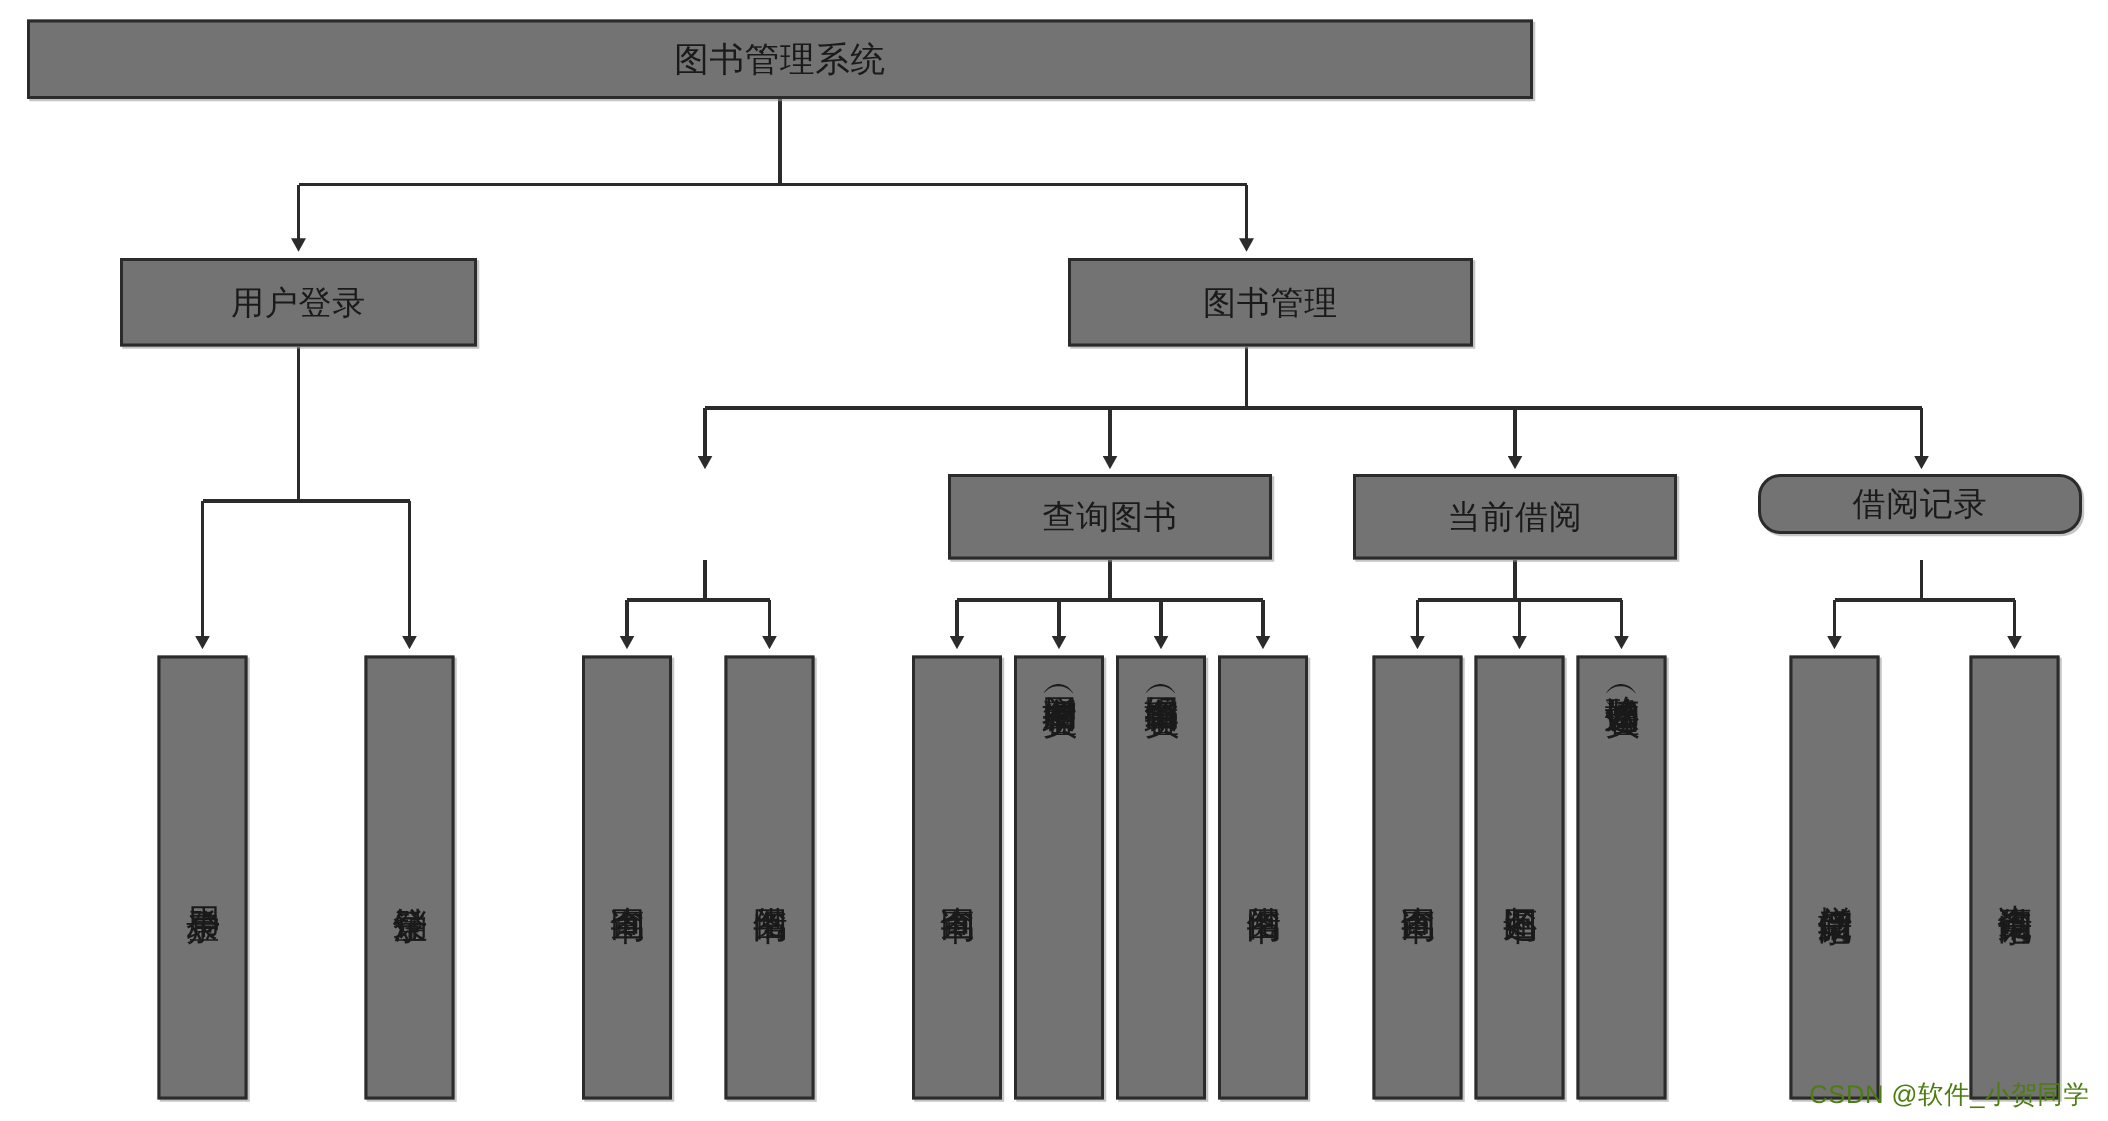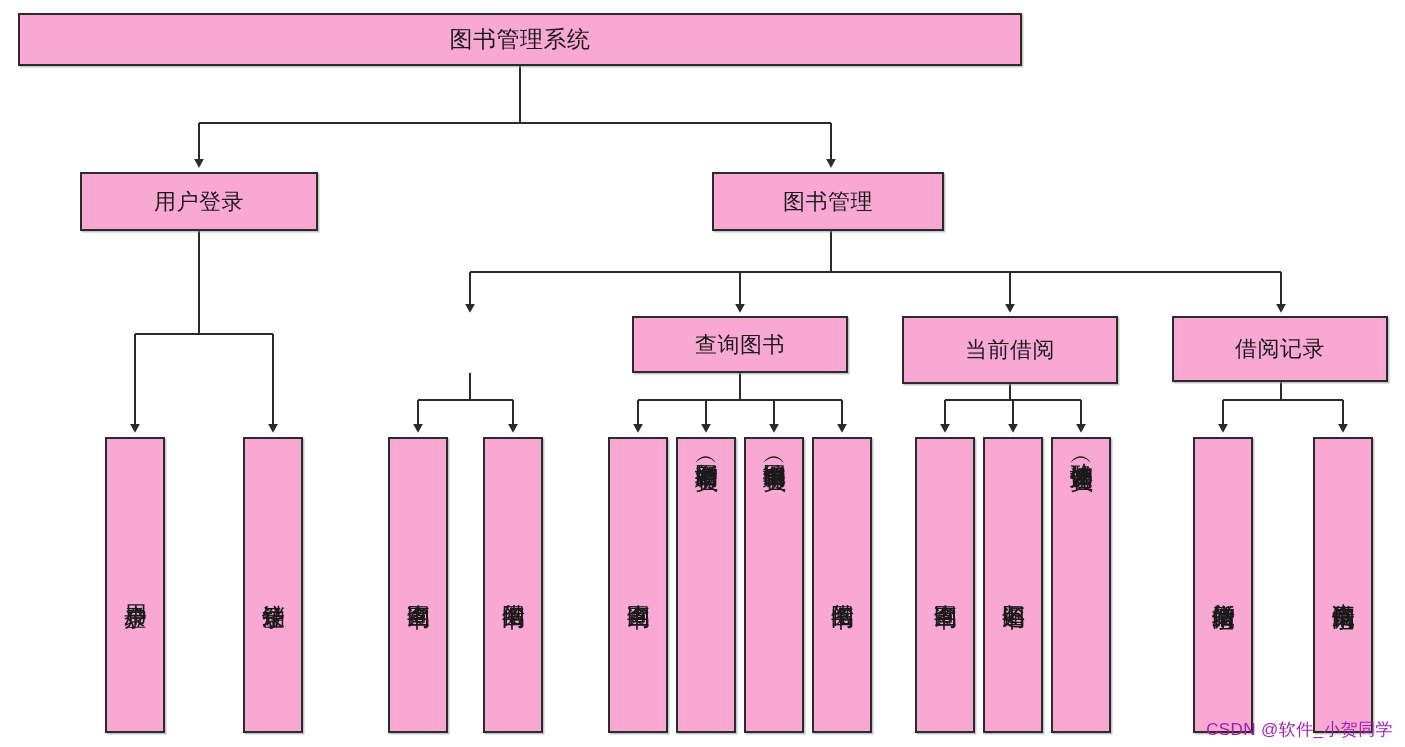--- a/index.html
+++ b/index.html
@@ -22,21 +22,21 @@
     position: absolute;
     left: 0;
     top: 0;
     width: 1405px;
     height: 747px;
     display: block;
   }
   .node-box {
     position: absolute;
     box-sizing: border-box;
-    background: #f9a8d4;
+    background: #737373;
     border: 2px solid #2b2b2b;
     display: flex;
     align-items: center;
     justify-content: center;
     box-shadow: 1.5px 1.5px 0 rgba(150,150,150,0.55);
   }
   .node-label {
     font-family: "Liberation Sans", "DejaVu Sans", sans-serif;
     color: #1a1a1a;
     letter-spacing: 0.5px;
@@ -63,21 +63,21 @@
     text-align: left;
   }
   .node-leaf.leaf-center > .node-label {
     align-self: center;
   }
   #watermark {
     position: absolute;
     right: 12px;
     bottom: 6px;
     font-size: 17px;
-    color: #a21caf;
+    color: #4d7c0f;
     font-family: "Liberation Sans", "DejaVu Sans", sans-serif;
     letter-spacing: 0.4px;
     white-space: nowrap;
     pointer-events: none;
   }
 </style>
 </head>
 <body>
 
 <div id="diagram-root">
@@ -132,31 +132,31 @@
     </g>
   </svg>
 
   <div class="node-box node-root" style="left:18px; top:13px; width:1004px; height:53px;">
     <span class="node-label">图书管理系统</span>
   </div>
 
   <div class="node-box node-branch" style="left:80px; top:172px; width:238px; height:59px;">
     <span class="node-label">用户登录</span>
   </div>
-  <div class="node-box node-branch" style="left:712px; top:172px; width:232px; height:59px;text-align:center;">
+  <div class="node-box node-branch" style="left:712px; top:172px; width:270px; height:59px;text-align:center;">
     <span class="node-label">图书管理</span>
   </div>
 
   <div class="node-box node-branch" style="left:632px; top:316px; width:216px; height:57px;">
     <span class="node-label">查询图书</span>
   </div>
-  <div class="node-box node-branch" style="left:902px; top:316px; width:216px; height:68px;">
+  <div class="node-box node-branch" style="left:902px; top:316px; width:216px; height:57px;">
     <span class="node-label">当前借阅</span>
   </div>
-  <div class="node-box node-branch" style="left:1172px; top:316px; width:216px; height:66px;">
+  <div class="node-box node-branch" style="left:1172px; top:316px; width:216px; height:40px;border-radius:15px;">
     <span class="node-label">借阅记录</span>
   </div>
 
   <div class="node-box node-leaf leaf-center" style="left:105px; top:437px; width:60px; height:296px;">
     <span class="node-label">用户登录</span>
   </div>
   <div class="node-box node-leaf leaf-center" style="left:243px; top:437px; width:60px; height:296px;">
     <span class="node-label">注销登录</span>
   </div>
 

